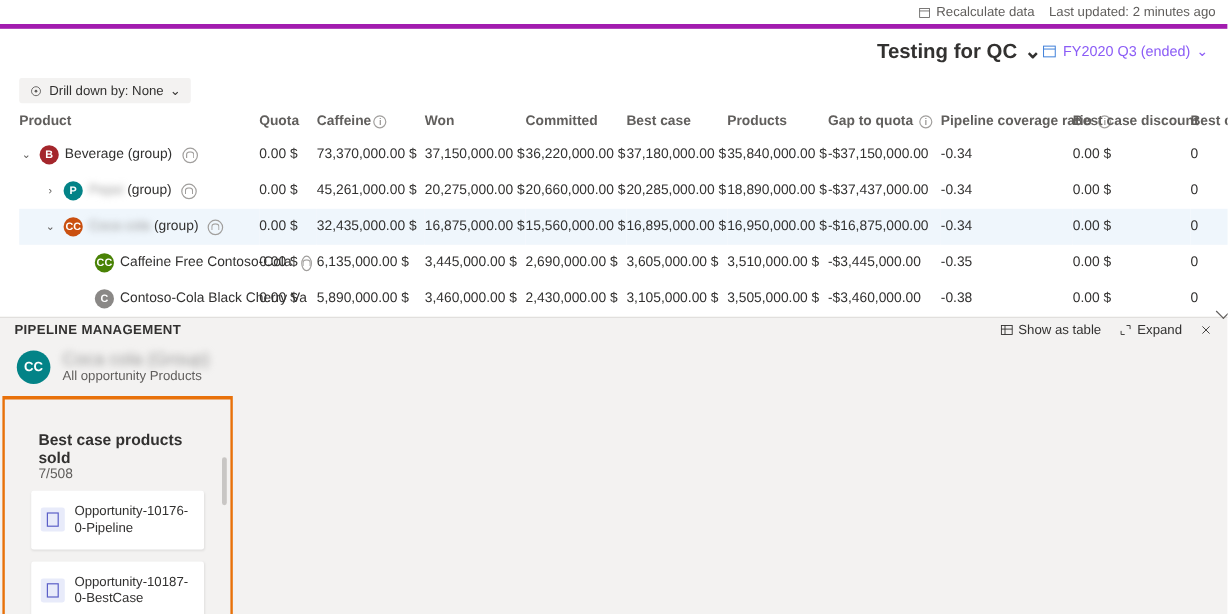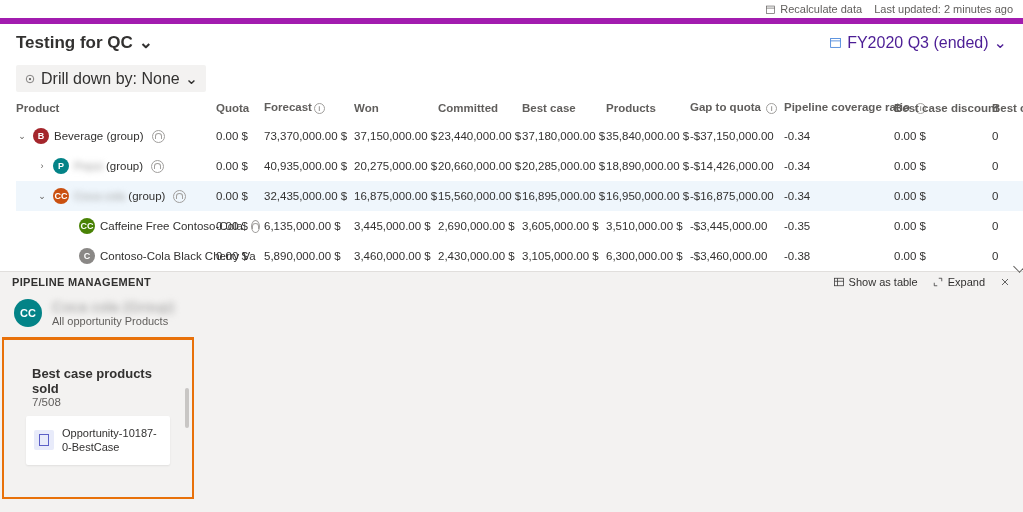--- a/index.html
+++ b/index.html
@@ -1,26 +1,26 @@
 <!DOCTYPE html>
 <html><head>
 <meta charset="utf-8">
 <style>
 *{margin:0;padding:0;box-sizing:border-box;font-family:"Segoe UI",Arial,sans-serif}
 body{font-size:12px;color:#323130;background:#fff;width:1023px;height:512px;overflow:hidden}
-.top-bar{height:24px;border-bottom:6px solid #a21caf;display:flex;justify-content:flex-end;align-items:center;padding:0 10px;gap:12px;font-size:11px;color:#605e5c}
+.top-bar{height:24px;border-bottom:4px solid #a21caf;display:flex;justify-content:flex-end;align-items:center;padding:0 10px;gap:12px;font-size:11px;color:#605e5c}
 .top-link{display:flex;align-items:center;gap:4px;cursor:pointer}
 .top-link svg{width:11px;height:11px}
-.header{display:flex;justify-content:space-between;align-items:center;padding:8px 16px}
+.header{display:flex;justify-content:flex-end;align-items:center;padding:8px 16px}
 .page-title{font-size:17px;font-weight:600;display:flex;align-items:center;gap:6px}
 .chevron{display:inline-block}
-.period{display:flex;align-items:center;gap:5px;font-size:16px;color:#4c1d95}
+.period{display:flex;align-items:center;gap:5px;font-size:12px;color:#8b5cf6}
 .period svg{width:13px;height:13px}
 .drill-bar{padding:4px 16px 2px}
-.drill-btn{background:#f3f2f1;border:none;padding:4px 8px;font-size:16px;color:#323130;display:inline-flex;align-items:center;gap:5px;cursor:pointer;border-radius:2px}
+.drill-btn{background:#f3f2f1;border:none;padding:4px 8px;font-size:11px;color:#323130;display:inline-flex;align-items:center;gap:5px;cursor:pointer;border-radius:2px}
 .drill-btn svg{width:12px;height:12px}
 .table-wrap{padding:0 16px;position:relative}
 .table{width:100%;border-collapse:collapse;table-layout:fixed}
 .table th{text-align:left;font-weight:700;font-size:11.5px;color:#605e5c;padding:7px 4px 7px 0;white-space:nowrap}
 .table th .info{display:inline-block;width:11px;height:11px;border:1px solid #a19f9d;border-radius:50%;font-size:8px;line-height:9px;text-align:center;color:#a19f9d;margin-left:2px}
 .table td{font-size:11.5px;color:#323130;padding:7px 4px 7px 0;white-space:nowrap}
 .num{padding-right:14px!important}
 .table th.num{text-align:left;padding-right:14px}
 .col-prod{width:200px}
 .prod-cell{display:flex;align-items:center;gap:5px}
@@ -111,21 +111,21 @@
         <col style="width:84px">
         <col style="width:94px">
         <col style="width:110px">
         <col style="width:98px">
         <col style="width:90px">
   </colgroup>
   <thead>
         <tr>
     <th>Product</th>
     <th class="num">Quota</th>
-    <th class="num"><span>Forecast</span><span class="info">i</span></th>
+    <th class="num"><span>Caffeine</span><span class="info">i</span></th>
     <th class="num">Won</th>
     <th class="num">Committed</th>
     <th class="num">Best case</th>
     <th class="num">Products</th>
     <th><span>Gap to quota</span> <span class="info">i</span></th>
     <th><span>Pipeline coverage ratio</span> <span class="info">i</span></th>
     <th class="num">Best case discount</th>
     <th>Best case prod...</th>
   </tr>
       </thead>
@@ -135,44 +135,44 @@
             <div class="prod-cell indent-0">
               <span class="exp">⌄</span>
               <span class="badge b-red">B</span>
               <span>Beverage (group)</span>
               <span class="usr-ic"></span>
             </div>
           </td>
   <td class="num">0.00 $</td>
   <td class="num">73,370,000.00 $</td>
   <td class="num">37,150,000.00 $</td>
-  <td class="num">23,440,000.00 $</td>
+  <td class="num">36,220,000.00 $</td>
   <td class="num">37,180,000.00 $</td>
   <td class="num">35,840,000.00 $</td>
   <td>-$37,150,000.00</td>
   <td>-0.34</td>
   <td class="num">0.00 $</td>
   <td>0</td>
         </tr>
         <tr>
           <td>
             <div class="prod-cell indent-1">
               <span class="exp">›</span>
               <span class="badge b-teal">P</span>
               <span><span class="blur">Pepsi</span> (group)</span>
               <span class="usr-ic"></span>
             </div>
           </td>
   <td class="num">0.00 $</td>
-  <td class="num">40,935,000.00 $</td>
+  <td class="num">45,261,000.00 $</td>
   <td class="num">20,275,000.00 $</td>
   <td class="num">20,660,000.00 $</td>
   <td class="num">20,285,000.00 $</td>
   <td class="num">18,890,000.00 $</td>
-  <td>-$14,426,000.00</td>
+  <td>-$37,437,000.00</td>
   <td>-0.34</td>
   <td class="num">0.00 $</td>
   <td>0</td>
         </tr>
         <tr class="row-hl">
           <td>
             <div class="prod-cell indent-1">
               <span class="exp">⌄</span>
               <span class="badge b-dred">CC</span>
               <span><span class="blur">Coca cola</span> (group)</span>
@@ -216,21 +216,21 @@
               <span class="exp"></span>
               <span class="badge b-gray">C</span>
               <span>Contoso-Cola Black Cherry Va</span>
             </div>
           </td>
   <td class="num">0.00 $</td>
   <td class="num">5,890,000.00 $</td>
   <td class="num">3,460,000.00 $</td>
   <td class="num">2,430,000.00 $</td>
   <td class="num">3,105,000.00 $</td>
-  <td class="num">6,300,000.00 $</td>
+  <td class="num">3,505,000.00 $</td>
   <td>-$3,460,000.00</td>
   <td>-0.38</td>
   <td class="num">0.00 $</td>
   <td>0</td>
         </tr>
       </tbody>
 </table>
 <div class="scroll-ind"></div>
 </div>
 
@@ -266,17 +266,21 @@
       <div class="grp-sub">All opportunity Products</div>
     </div>
   </div>
   <div class="card-area">
     <div class="card-title">Best case products sold</div>
     <div class="card-count">7/508</div>
     <div class="mini-scroll"></div>
     <div id="cards">
         <div class="card">
           <div class="card-ic"></div>
+          <div class="card-txt">Opportunity-10176-0-Pipeline</div>
+        </div>
+        <div class="card">
+          <div class="card-ic"></div>
           <div class="card-txt">Opportunity-10187-0-BestCase</div>
         </div>
       </div>
   </div>
 </div>
 
 </body></html>

